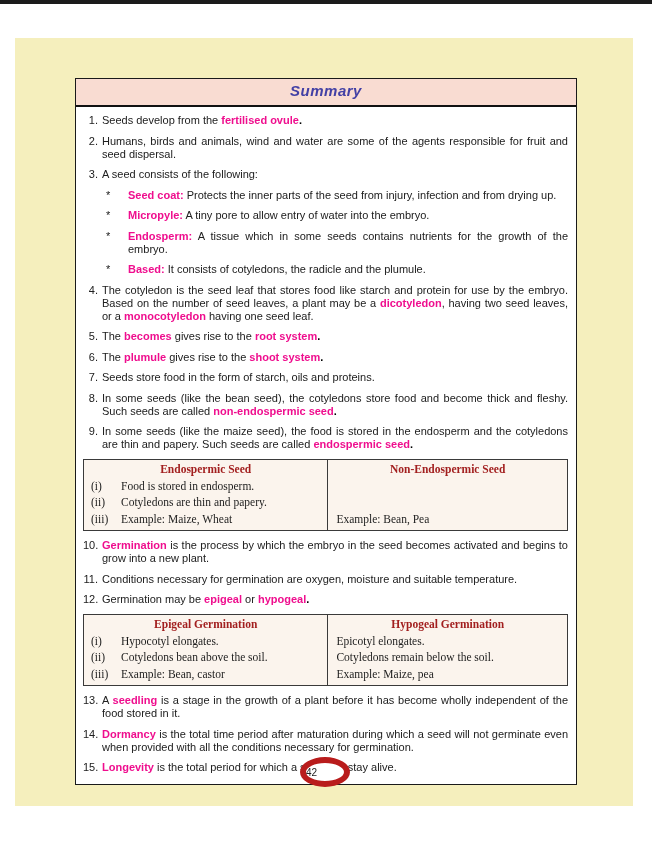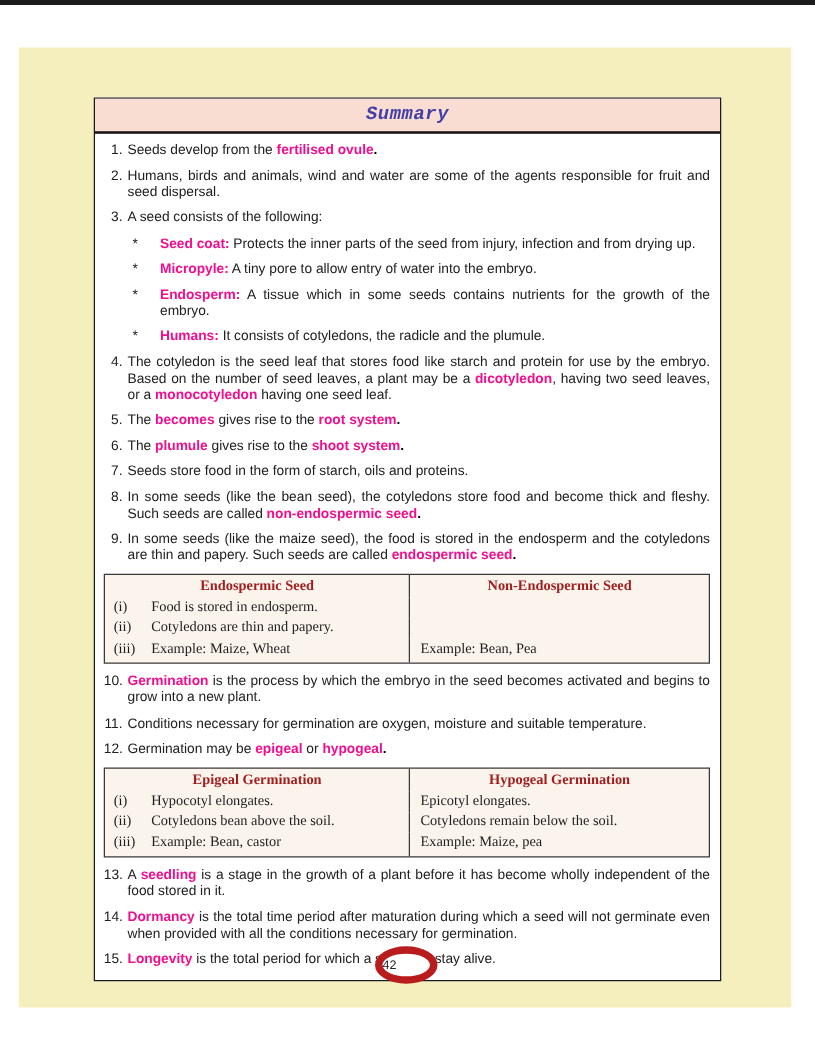--- a/index.html
+++ b/index.html
@@ -5,21 +5,21 @@
   html,body { margin:0; padding:0; }
   body {
     width:652px; height:841px; background:#ffffff; position:relative;
     font-family:"Liberation Sans", sans-serif; overflow:hidden;
   }
   .topbar { position:absolute; top:0; left:0; width:652px; height:4px; background:#1b1b1b; }
   .paper  { position:absolute; left:15px; top:38px; width:618px; height:768px; background:#f5efbd; }
   .box    { position:absolute; left:60px; top:40px; width:500px; background:#ffffff; border:1.5px solid #1a1a1a; }
   .header { background:#f9dcd2; border-bottom:2.5px solid #111; text-align:center; padding:3px 0 5px 0; }
   .header span {
-    font-family:Liberation Mono, monospace; font-style:italic; font-weight:bold;
+    font-family:Liberation Sans, sans-serif; font-style:italic; font-weight:bold;
     font-size:15px; color:#4340a5; letter-spacing:0.5px;margin-top:30px;
   }
   .content { padding:7px 8px 2px 7px; font-size:11px; line-height:13px; color:#202020; }
   .item  { display:flex; margin-bottom:7.5px; }
   .num   { width:15px; min-width:15px; text-align:right; margin-right:4px; }
   .itext { flex:1; text-align:justify; }
   .sub   { display:flex; margin-bottom:7.5px; padding-left:23px; }
   .bullet{ width:22px; min-width:22px; }
   .kw    { color:#ef0e8e; font-weight:bold; }
   .bdot  { color:#000; font-weight:bold; }
@@ -72,21 +72,21 @@
         <div class="sub">
           <span class="bullet">*</span>
           <div class="itext"><span class="kw">Micropyle:</span><span> A tiny pore to allow entry of water into the embryo.</span></div>
         </div>
         <div class="sub">
           <span class="bullet">*</span>
           <div class="itext"><span class="kw">Endosperm:</span><span> A tissue which in some seeds contains nutrients for the growth of the embryo.</span></div>
         </div>
         <div class="sub">
           <span class="bullet">*</span>
-          <div class="itext"><span class="kw">Humans:</span><span> It consists of cotyledons, the radicle and the plumule.</span></div>
+          <div class="itext"><span class="kw">Based:</span><span> It consists of cotyledons, the radicle and the plumule.</span></div>
         </div>
         <div class="item">
           <span class="num">4.</span>
           <div class="itext"><span>The cotyledon is the seed leaf that stores food like starch and protein for use by the embryo. Based on the number of seed leaves, a plant may be a </span><span class="kw">dicotyledon</span><span>, having two seed leaves, or a </span><span class="kw">monocotyledon</span><span> having one seed leaf.</span></div>
         </div>
         <div class="item">
           <span class="num">5.</span>
           <div class="itext"><span>The </span><span class="kw">becomes</span><span> gives rise to the </span><span class="kw">root system</span><span class="bdot">.</span></div>
         </div>
         <div class="item">

